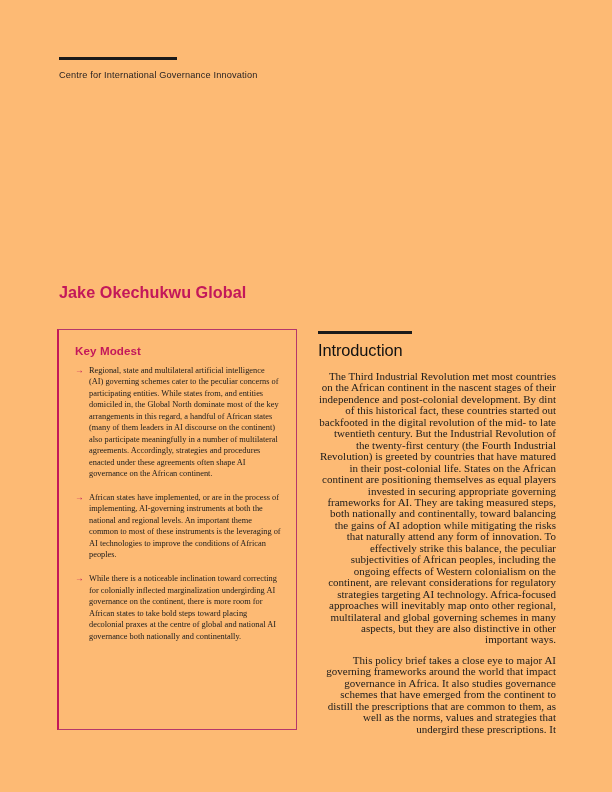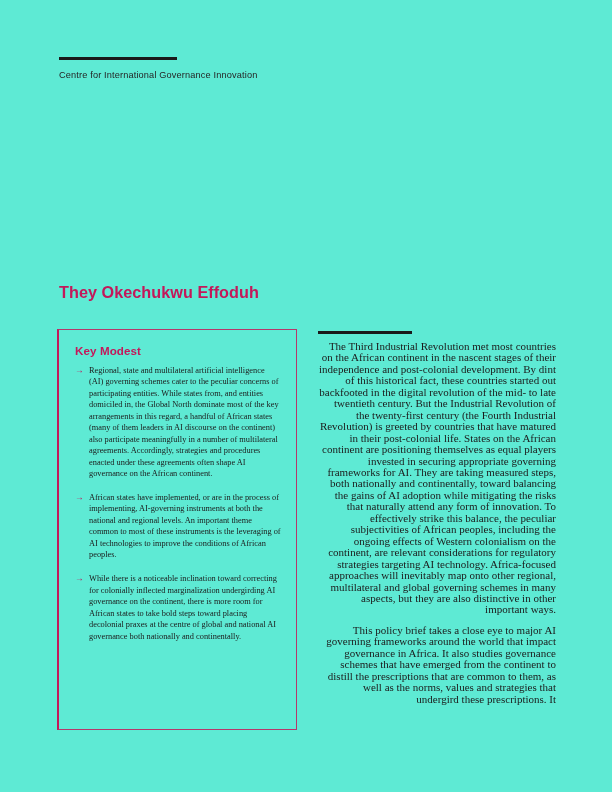--- a/index.html
+++ b/index.html
@@ -13,21 +13,21 @@
     position: relative;
     font-family: "Liberation Serif", serif;
     overflow: hidden;
   }
 
   .page {
     position: absolute;
     left: 0; top: 0;
     width: 612px;
     height: 792px;
-    background: #5eead4;
+    background: #fdba74;
   }
 
   
   .masthead {
     position: absolute;
     left: 59px;
     top: 57px;
     width: 230px;
   }
   .masthead-rule {
@@ -168,21 +168,21 @@
 
 <div class="page">
 
   <div class="masthead">
     <div class="masthead-rule"></div>
     <div class="masthead-name">Centre for International Governance Innovation</div>
   </div>
 
 
 
-  <div class="doc-author">They Okechukwu Effoduh</div>
+  <div class="doc-author">Jake Okechukwu Global</div>
 
   <div class="col-left">
     <div class="keypoints-box">
       <div class="keypoints-title">Key Modest</div>
       <ul class="kp-list">
         <li class="kp-item">
           <span class="kp-arrow">→</span>
           <span>Regional, state and multilateral artificial intelligence (AI) governing schemes cater to the peculiar concerns of participating entities. While states from, and entities domiciled in, the Global North dominate most of the key arrangements in this regard, a handful of African states (many of them leaders in AI discourse on the continent) also participate meaningfully in a number of multilateral agreements. Accordingly, strategies and procedures enacted under these agreements often shape AI governance on the African continent.</span>
         </li>
         <li class="kp-item">
@@ -192,17 +192,18 @@
         <li class="kp-item">
           <span class="kp-arrow">→</span>
           <span>While there is a noticeable inclination toward correcting for colonially inflected marginalization undergirding AI governance on the continent, there is more room for African states to take bold steps toward placing decolonial praxes at the centre of global and national AI governance both nationally and continentally.</span>
         </li>
       </ul>
     </div>
   </div>
 
   <div class="col-right">
     <div class="section-rule"></div>
+    <h2 class="section-title">Introduction</h2>
     <p class="body-para">The Third Industrial Revolution met most countries on the African continent in the nascent stages of their independence and post-colonial development. By dint of this historical fact, these countries started out backfooted in the digital revolution of the mid- to late twentieth century. But the Industrial Revolution of the twenty-first century (the Fourth Industrial Revolution) is greeted by countries that have matured in their post-colonial life. States on the African continent are positioning themselves as equal players invested in securing appropriate governing frameworks for AI. They are taking measured steps, both nationally and continentally, toward balancing the gains of AI adoption while mitigating the risks that naturally attend any form of innovation. To effectively strike this balance, the peculiar subjectivities of African peoples, including the ongoing effects of Western colonialism on the continent, are relevant considerations for regulatory strategies targeting AI technology. Africa-focused approaches will inevitably map onto other regional, multilateral and global governing schemes in many aspects, but they are also distinctive in other important ways.</p>
     <p class="body-para">This policy brief takes a close eye to major AI governing frameworks around the world that impact governance in Africa. It also studies governance schemes that have emerged from the continent to distill the prescriptions that are common to them, as well as the norms, values and strategies that undergird these prescriptions. It</p>
   </div>
 
 </div>
 
 </body></html>

